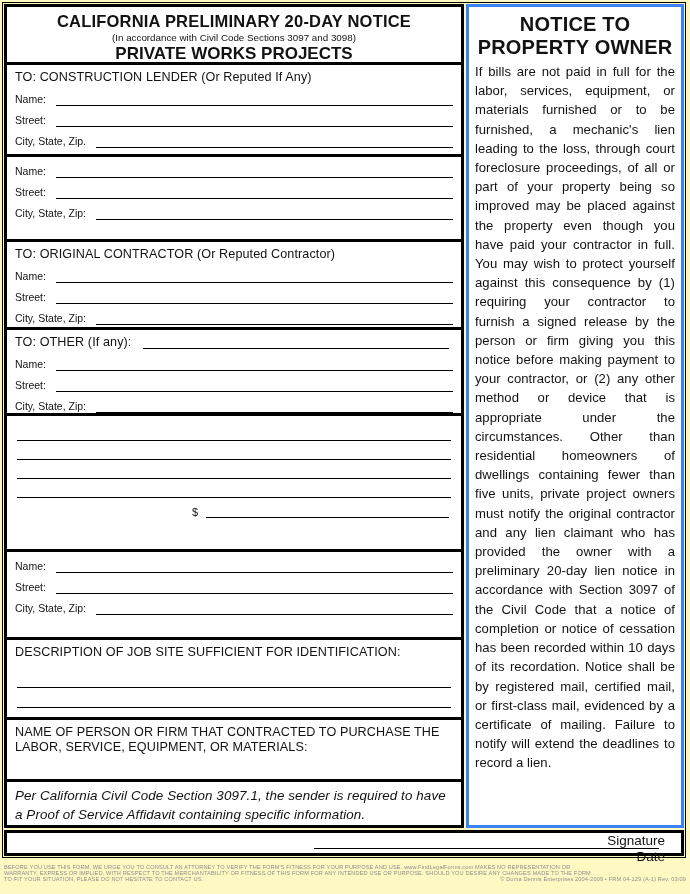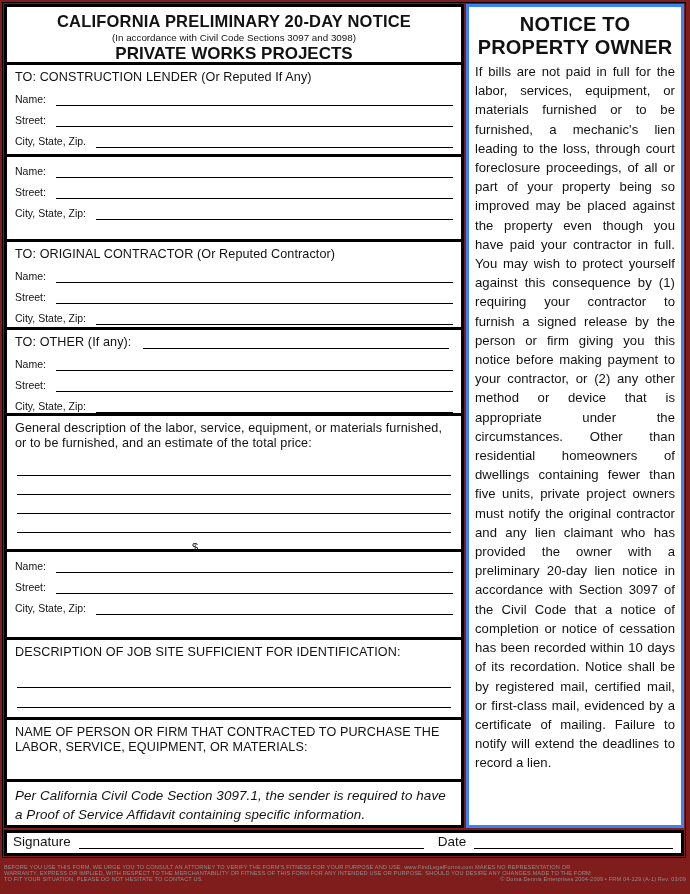--- a/index.html
+++ b/index.html
@@ -1,18 +1,18 @@
 <!DOCTYPE html>
 <html><head>
 <meta charset="utf-8">
 <style>
   * { box-sizing: border-box; }
   html,body { margin:0; padding:0; background:#fff; }
   .page {
-    position:relative; width:690px; height:894px; background:#7f1d1d;
+    position:relative; width:690px; height:894px; background:#fef9c3;
     font-family:"Liberation Sans", sans-serif; color:#121212; overflow:hidden;
   }
   .body-wrap {
     position:absolute; top:2px; left:2px; width:684px; height:856px;
     border:1px solid #000; padding:1px; display:flex; flex-direction:column;
   }
   .columns { flex:1; display:flex; gap:2px; min-height:0; }
   .left-col { width:460px; border:3px solid #000; display:flex; flex-direction:column; background:#fff; }
   .right-col { flex:1; border:3px solid #3b82f6; padding:3px 6px 2px 6px; background:#fff; }
 
@@ -43,21 +43,21 @@
 
   .jobsite-lines { margin-top:8px; }
   .jobsite-lines .wline { height:20px; }
   .purchaser-line { margin:14px 10px 0 10px; height:13px; border-bottom:1.5px solid #000; }
 
   .note { font-style:italic; font-weight:normal; font-size:13.4px; line-height:19px; padding:4px 8px 0 8px; letter-spacing:.1px; }
 
   .np-head { text-align:center; font-weight:bold; font-size:20px; line-height:23px; margin-top:3px; letter-spacing:.2px; }
   .np-body { font-size:13.1px; line-height:19.2px; text-align:justify; margin-top:3px; letter-spacing:.05px; }
 
-  .sig-row { height:26px; margin-top:2px; border:3px solid #000; display:flex; align-items:flex-end; padding:0 8px 4px 6px; font-size:13.5px; background:#fff; }
+  .sig-row { height:26px; margin-top:2px; border:3px solid #000; display:flex; align-items:flex-end; padding:0 8px 4px 6px; font-size:13.5px; background:#fff;flex-direction:column; }
   .sig-label { padding-right:8px; }
   .sig-line { width:345px; border-bottom:1px solid #000; height:14px; margin-right:14px; }
   .date-label { padding-right:8px; }
   .date-line { flex:1; border-bottom:1px solid #000; height:14px; }
 
   .fine-print { position:absolute; left:4px; right:4px; top:864px; font-size:5.6px; line-height:6.2px; color:#8d8d8d; letter-spacing:.15px; }
   .fp3 { display:flex; }
   .fp3 .right { margin-left:auto; }
 </style>
 </head>
@@ -135,21 +135,20 @@
             <span class="flabel">Street:</span>
             <span class="fline"></span>
           </div>
           <div class="frow">
             <span class="flabel">City, State, Zip:</span>
             <span class="fline"></span>
           </div>
         </div>
 
         <div class="sec h-desc">
-          <div class="sec-h">General description of the labor, service, equipment, or materials furnished, or to be furnished, and an estimate of the total price:</div>
           <div class="desc-lines">
             <div class="wline"></div>
             <div class="wline"></div>
             <div class="wline"></div>
             <div class="wline"></div>
           </div>
           <div class="money-row">
             <span class="money-sym">$</span>
             <span class="money-line"></span>
           </div>

